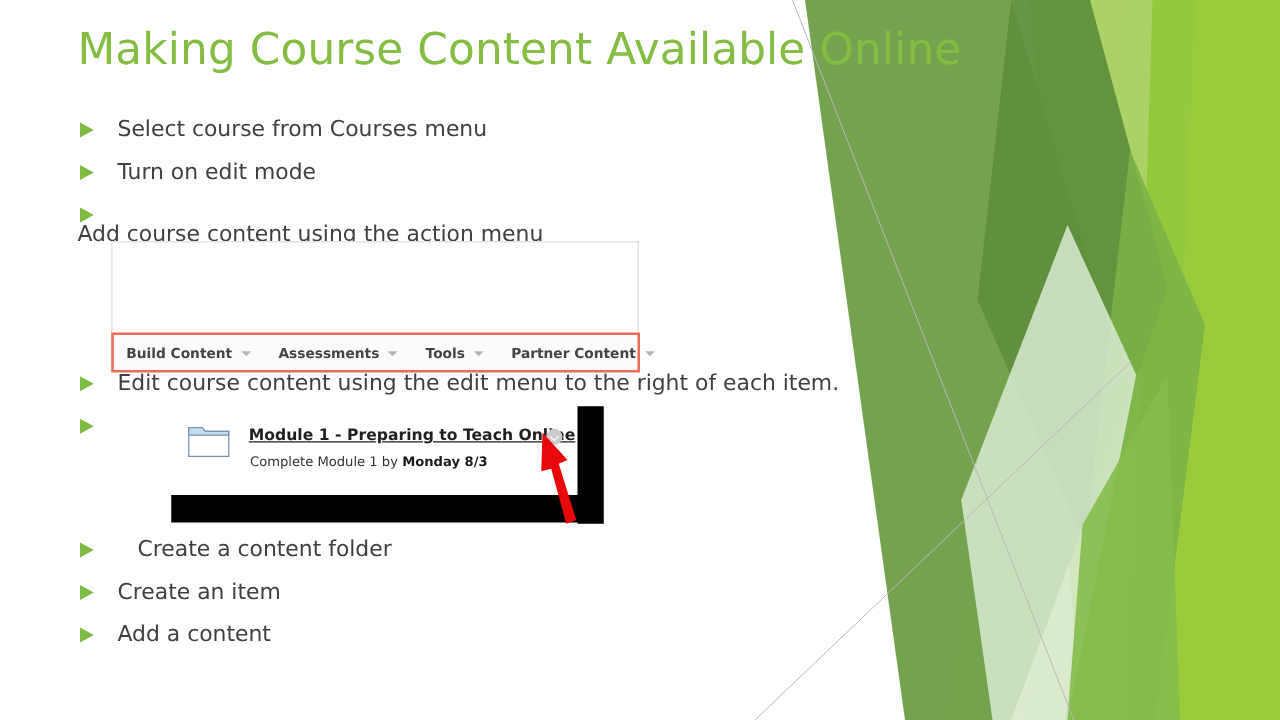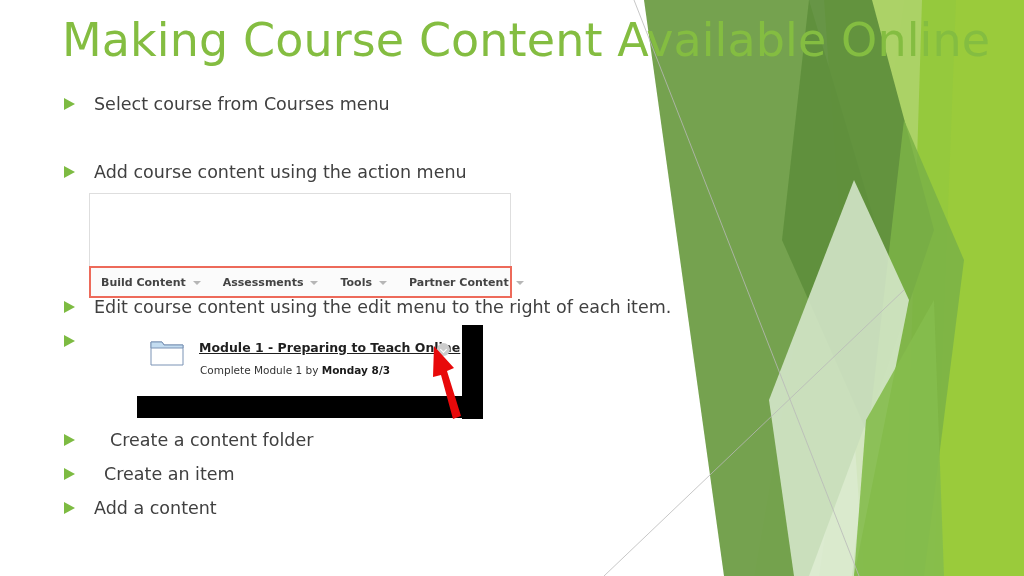--- a/index.html
+++ b/index.html
@@ -28,21 +28,21 @@
     pointer-events: none;
   }
 
   
   #title {
     position: absolute;
     left: 62px;
     top: 18px;
     width: 720px;
     font-family: "DejaVu Sans", sans-serif;
-    font-size: 46px;
+    font-size: 35px;
     font-weight: 400;
     letter-spacing: 0.1px;
     color: #84BD41;
     line-height: 44px;
     white-space: nowrap;
   }
 
   
   .bullet-row {
     position: absolute;
@@ -256,21 +256,25 @@
     <line x1="30" y1="0" x2="255" y2="576" stroke="#b9b9b9" stroke-width="0.8"></line>
     <line x1="0" y1="576" x2="300" y2="290" stroke="#b9b9b9" stroke-width="0.8"></line>
   </svg>
 
   <div id="title">Making Course Content Available Online</div>
 
   <div class="bullet-row" style="left:62px; top:93px;">
     <span class="bullet-marker"></span>
     <span class="bullet-text">Select course from Courses menu</span>
   </div>
-  <div class="bullet-row" style="left:62px; top:161px;">
+  <div class="bullet-row" style="left:62px; top:127px;">
+    <span class="bullet-marker"></span>
+    <span class="bullet-text">Turn on edit mode</span>
+  </div>
+  <div class="bullet-row" style="left:62px; top:161px;flex-direction:column;">
     <span class="bullet-marker"></span>
     <span class="bullet-text">Add course content using the action menu</span>
   </div>
 
   <div id="cc-panel">
     <div id="cc-toolbar">
       <span class="tb-item">
         <span class="tb-label">Build Content</span>
         <span class="tb-caret"></span>
       </span>
@@ -313,21 +317,21 @@
   <div id="module-redact-bottom"></div>
 
   <svg id="red-arrow" viewBox="0 0 60 78">
     <polygon points="6,4 26,26 19,29 33,74 25,77 13,33 5,35" fill="#E8090A"></polygon>
   </svg>
 
   <div class="bullet-row" style="left:62px; top:429px;gap:16px;">
     <span class="bullet-marker"></span>
     <span class="bullet-text">Create a content folder</span>
   </div>
-  <div class="bullet-row" style="left:62px; top:463px;gap:10px;">
+  <div class="bullet-row" style="left:62px; top:463px;">
     <span class="bullet-marker"></span>
     <span class="bullet-text">Create an item</span>
   </div>
   <div class="bullet-row" style="left:62px; top:497px;">
     <span class="bullet-marker"></span>
     <span class="bullet-text">Add a content</span>
   </div>
 
 </div>
 

